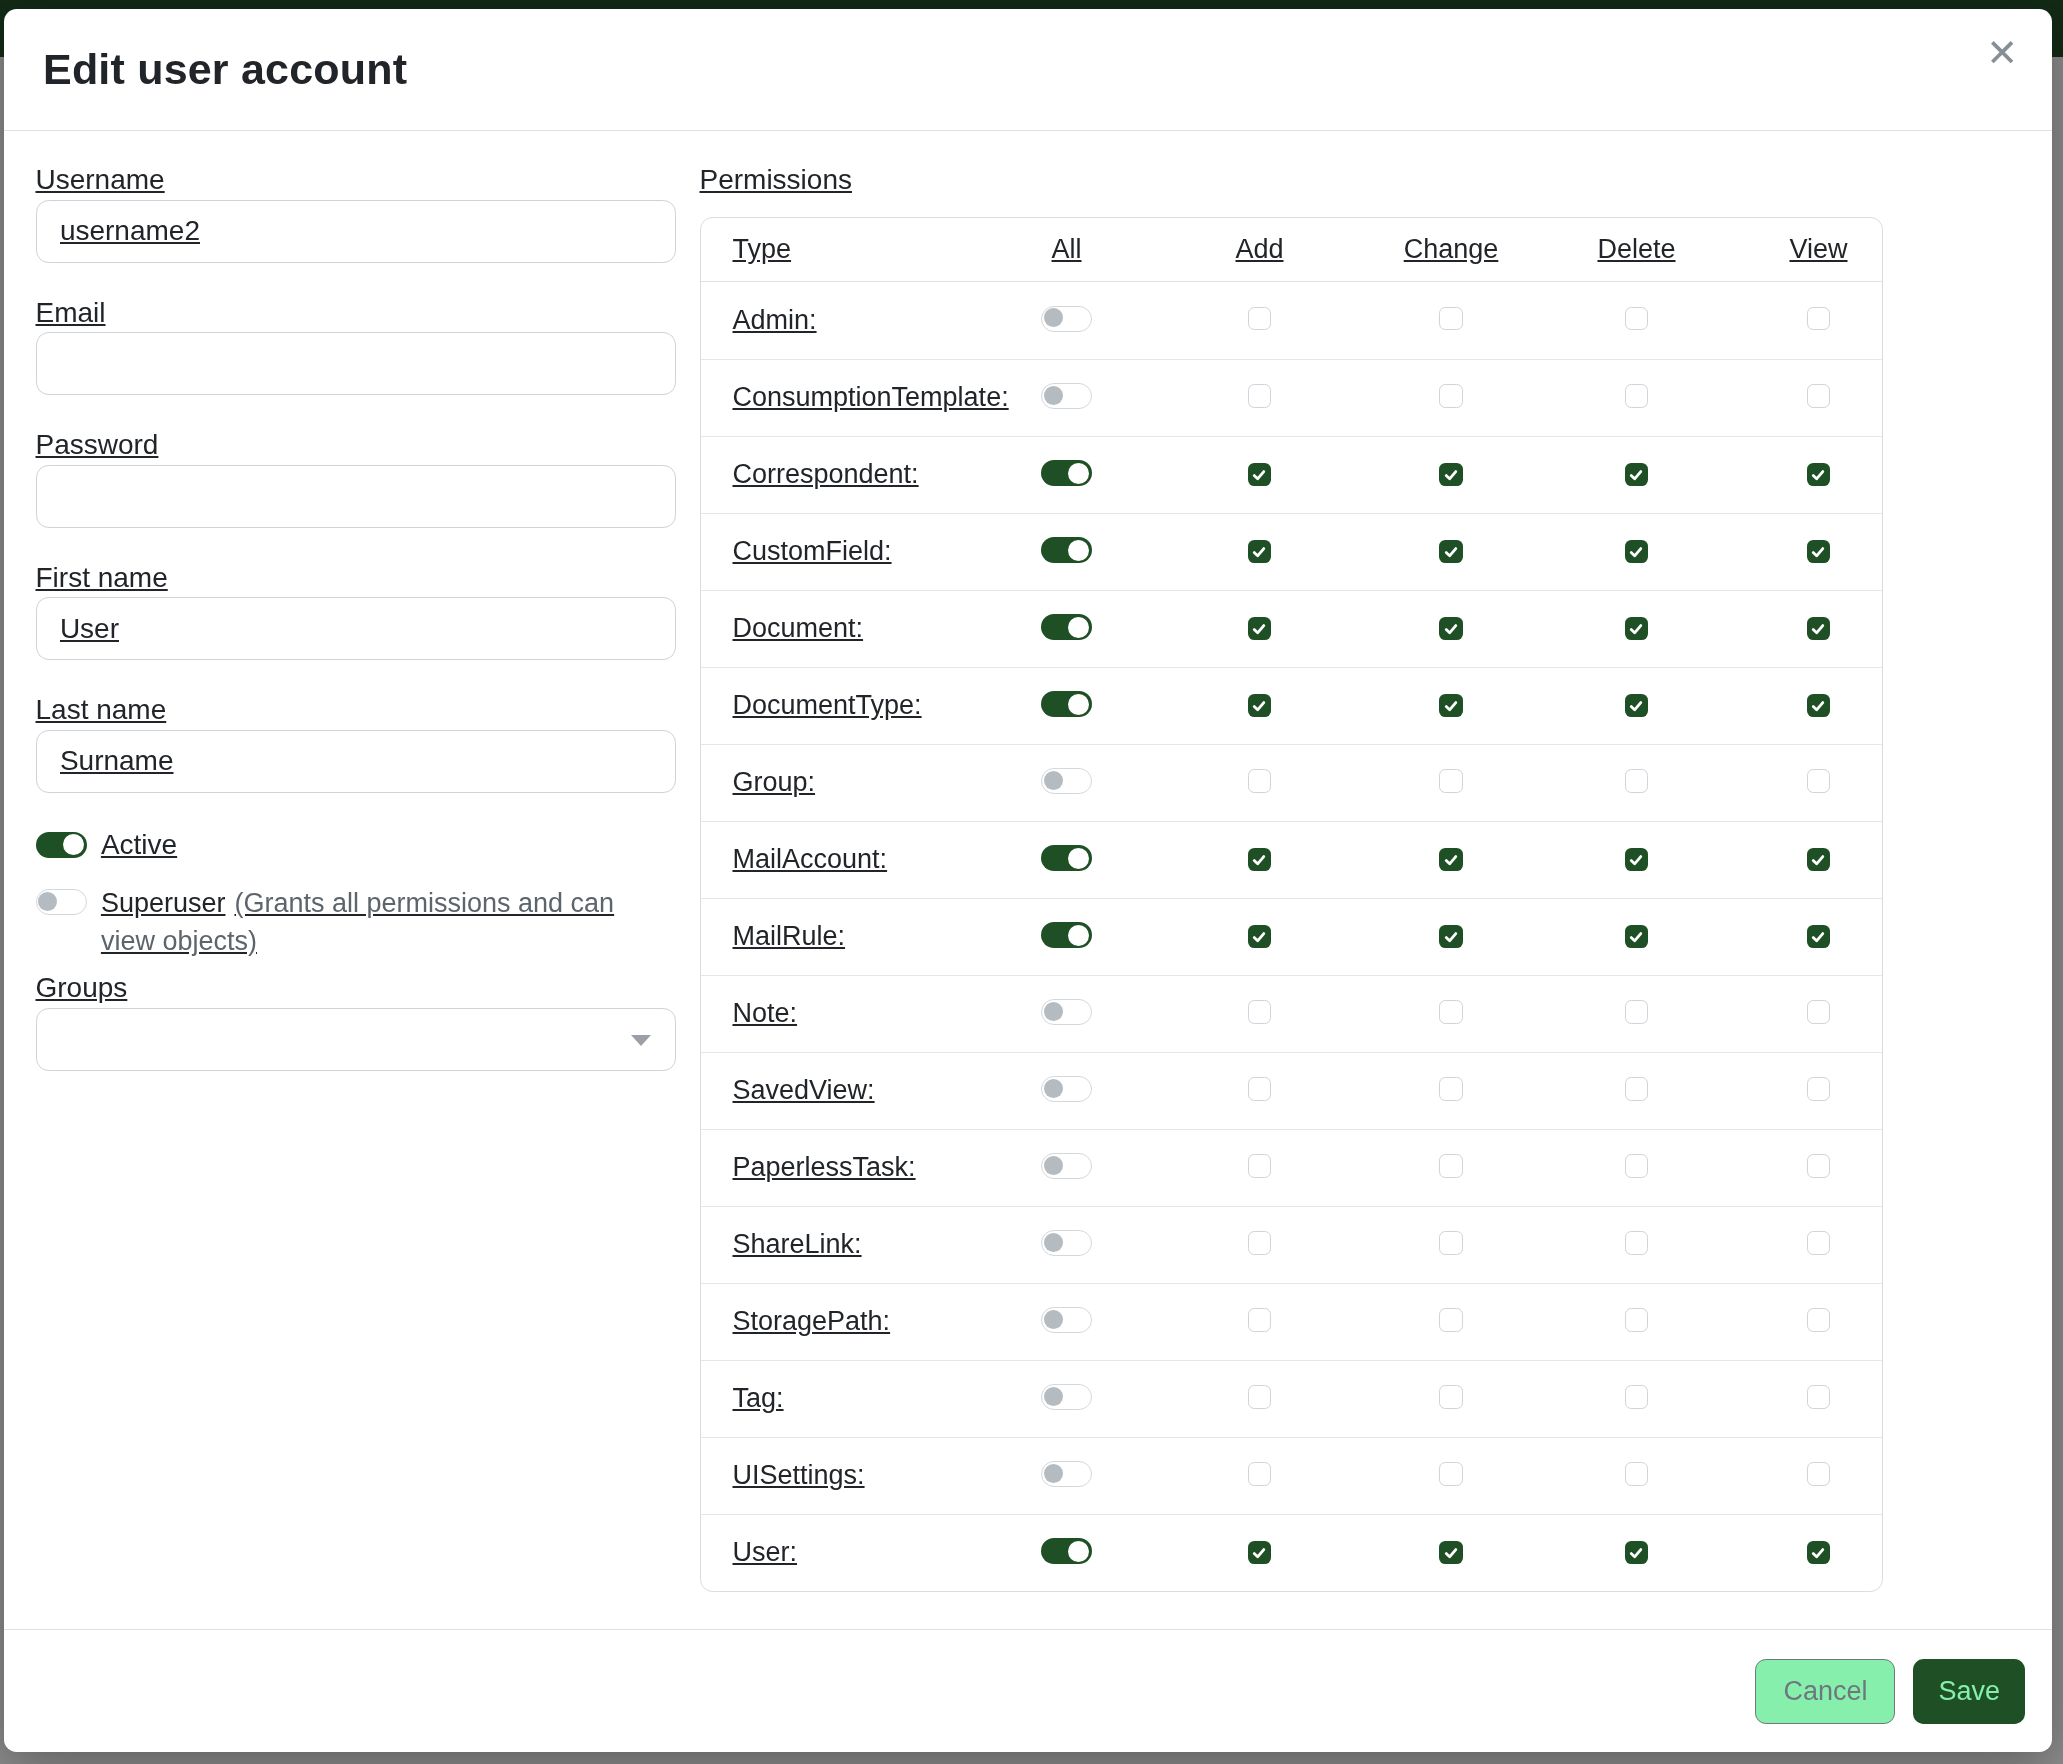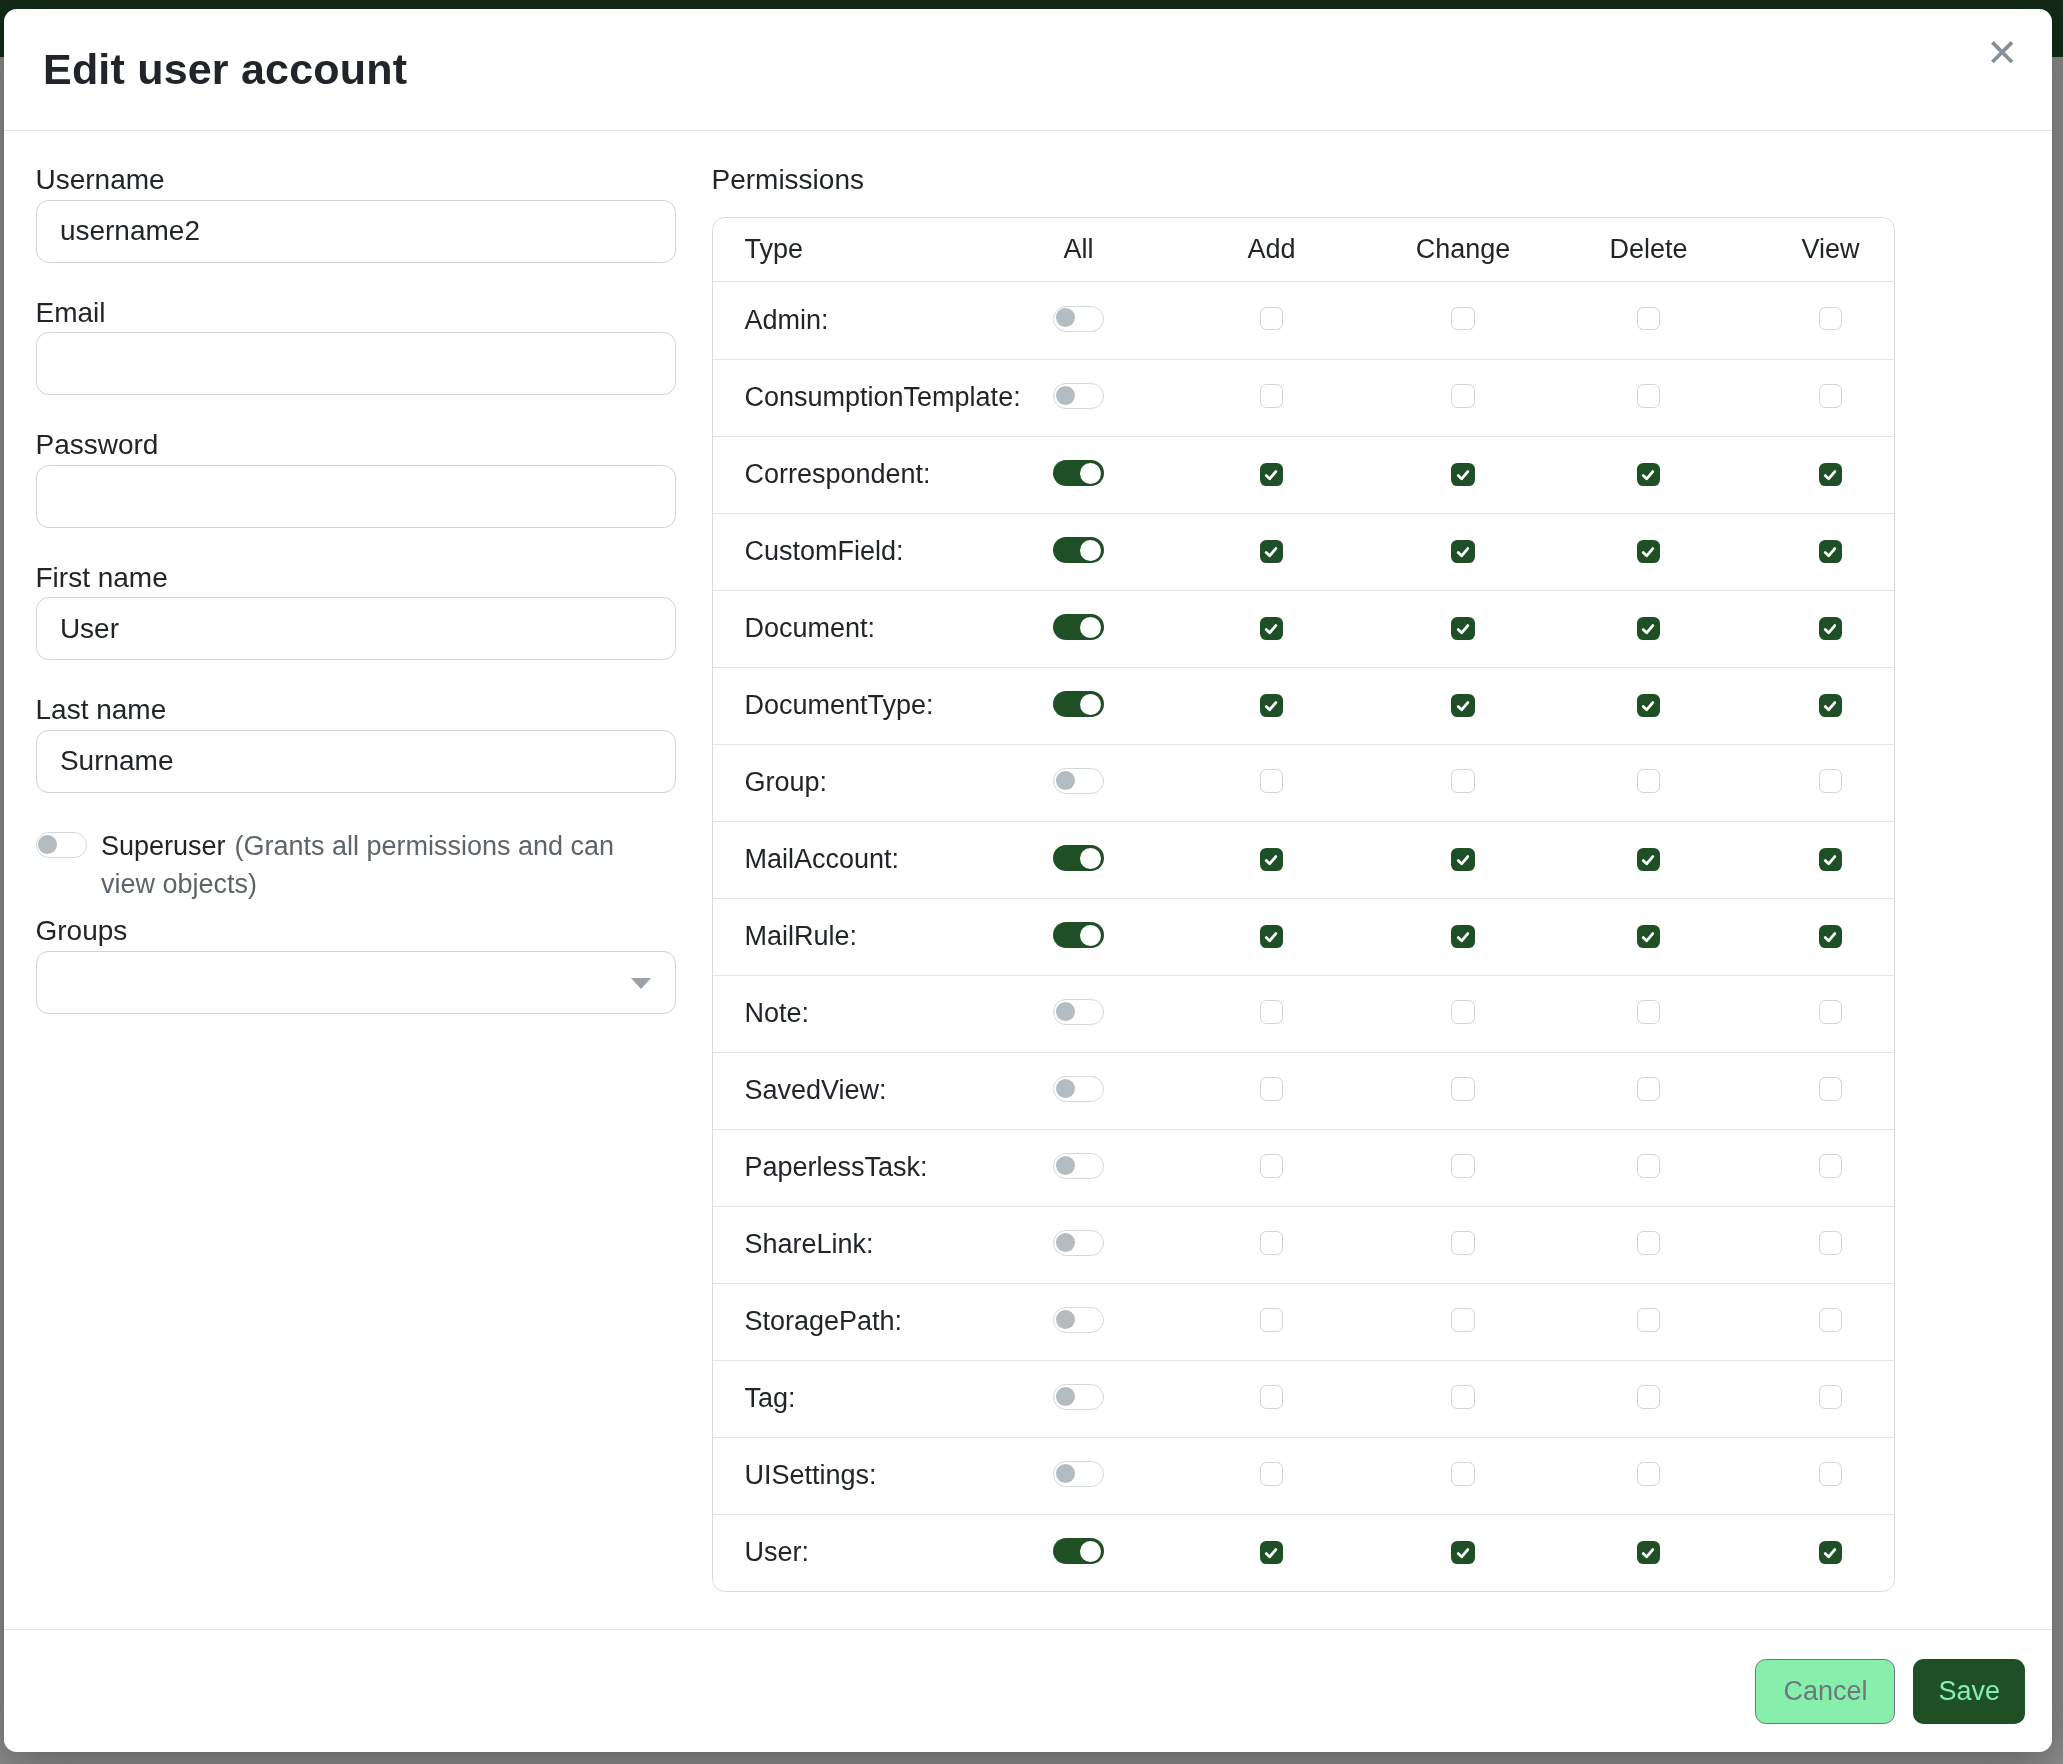--- a/index.html
+++ b/index.html
@@ -35,21 +35,21 @@
     height:122px;flex:0 0 122px;display:flex;align-items:center;
     padding:0 39px;border-bottom:1.8px solid var(--border);position:relative;
   }
   .modal-title{font-size:43px;font-weight:600;color:var(--text);letter-spacing:0.2px;}
   .close-btn{
     position:absolute;right:34px;top:25px;background:none;border:none;
     font-size:38px;line-height:1;color:#878f96;cursor:pointer;
     font-family:"Liberation Sans", sans-serif;
   }
   .modal-body{
-    flex:1 1 auto;display:flex;gap:36px;padding:33px 27px 0 31.5px;
+    flex:1 1 auto;display:flex;gap:24px;padding:33px 27px 0 31.5px;text-decoration:underline;
   }
   
   .left-col{width:640px;flex:0 0 640px;}
   .field-group{margin-bottom:34px;}
   .field-label{font-size:28px;line-height:31px;color:var(--text);margin-bottom:4.5px;}
   .text-input{
     display:block;width:640px;height:63px;border:1.8px solid var(--input-border);
     border-radius:12.6px;padding:0 23.4px;font-size:28px;color:var(--text);
     font-family:"Liberation Sans", sans-serif;background:#fff;outline:none;
   }
@@ -156,20 +156,26 @@
       <div class="field-group">
         <div class="field-label">First name</div>
         <input class="text-input" type="text" value="User" style="">
       </div>
 
       <div class="field-group">
         <div class="field-label">Last name</div>
         <input class="text-input" type="text" value="Surname" style="">
       </div>
 
+      <div class="toggle-row active-row">
+        <span class="switch on">
+            <span class="knob"></span>
+          </span>
+        <span class="active-label">Active</span>
+      </div>
 
       <div class="toggle-row superuser-row">
         <span class="switch off">
             <span class="knob"></span>
           </span>
         <div class="superuser-text">
           <span class="superuser-label">Superuser</span><span class="superuser-hint">(Grants all permissions and can view objects)</span>
         </div>
       </div>
 

